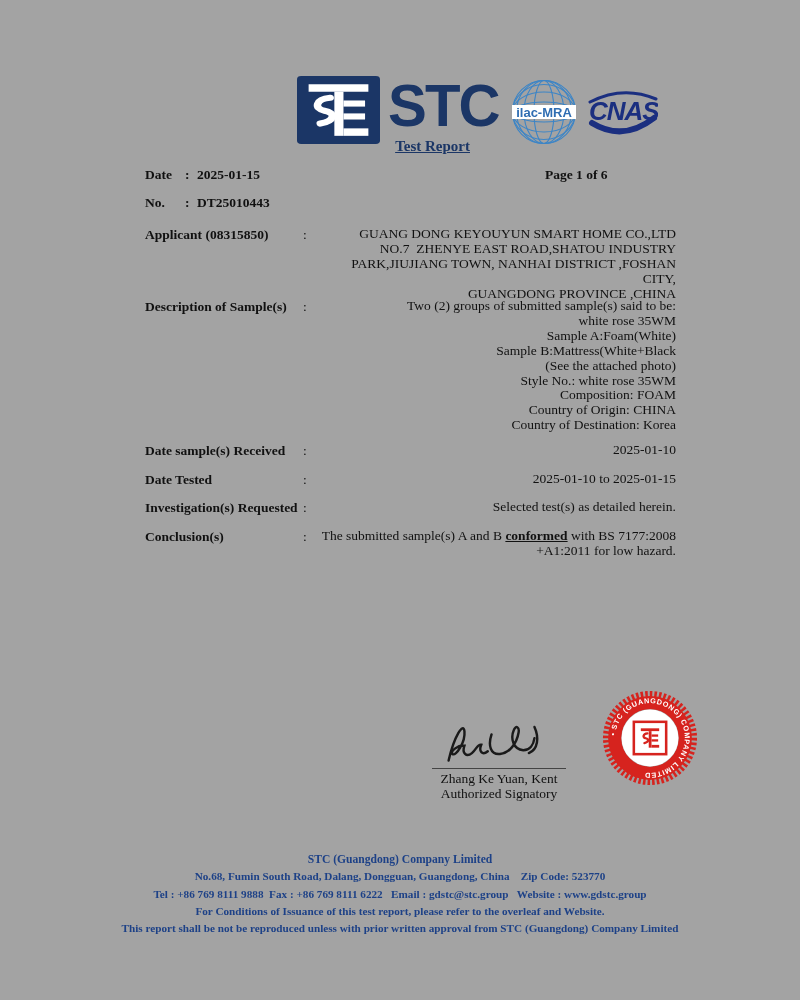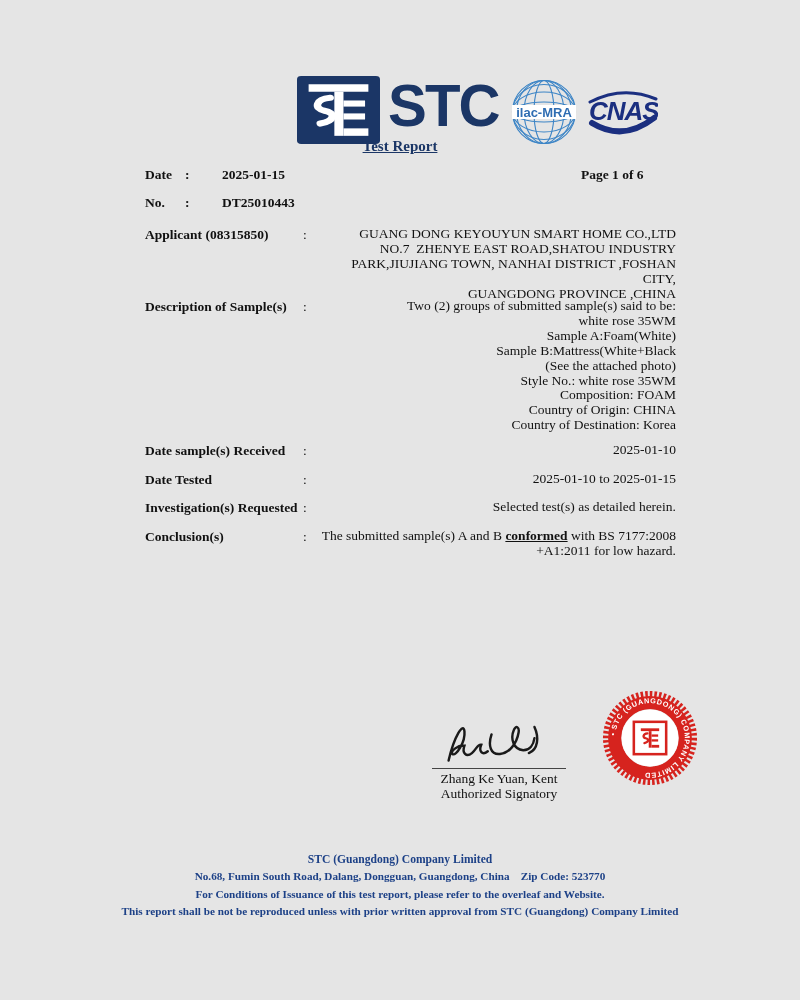--- a/index.html
+++ b/index.html
@@ -1,34 +1,34 @@
 <!DOCTYPE html>
 <html><head>
 <meta charset="utf-8">
 <style>
   html,body{margin:0;padding:0;background:#ffffff;}
-  .page{position:relative;width:800px;height:1000px;background:#e5e5e5;overflow:hidden;
+  .page{position:relative;width:800px;height:1000px;background:#a3a3a3;overflow:hidden;
         font-family:"Liberation Serif","DejaVu Serif",serif;color:#111;}
 
   
   .logo-square{position:absolute;left:297px;top:76px;width:83px;height:68px;}
   .wordmark{position:absolute;left:388px;top:72px;font-family:"Liberation Sans","DejaVu Sans",sans-serif;
             font-weight:900;font-size:60px;line-height:68px;color:#1b3666;letter-spacing:-2px;
             transform:scaleX(0.97);transform-origin:left center;}
   .ilac{position:absolute;left:511px;top:79px;width:66px;height:66px;}
   .cnas{position:absolute;left:588px;top:86px;width:70px;height:52px;}
-  .report-title{position:absolute;left:330px;top:138px;width:140px;text-align:center;
+  .report-title{position:absolute;left:330px;top:138px;width:140px;text-align:right;
                 font-size:15px;font-weight:bold;color:#1b3666;text-decoration:underline;}
 
   
   .mrow{position:absolute;left:145px;font-size:13.5px;}
   .mlabel{display:inline-block;width:40px;font-weight:bold;}
   .mcolon{display:inline-block;width:12px;font-weight:bold;}
-  .mvalue{font-weight:bold;margin-left:25px;}
-  .page-num{position:absolute;left:545px;top:167px;font-size:13.5px;font-weight:bold;margin-left:36px;}
+  .mvalue{font-weight:bold;}
+  .page-num{position:absolute;left:545px;top:167px;font-size:13.5px;font-weight:bold;}
 
   
   .frow{position:absolute;left:145px;width:540px;}
   .flabel{position:absolute;left:0;top:0;width:155px;font-weight:bold;font-size:13.5px;line-height:15px;}
   .fcolon{position:absolute;left:158px;top:0;font-size:13.5px;line-height:15px;}
   .fvalue{position:absolute;left:173px;top:0;width:358px;font-size:13.5px;line-height:14.9px;white-space:pre-line;text-align:right;}
   .emph{font-weight:bold;text-decoration:underline;}
 
   
   .stamp{position:absolute;left:601px;top:689px;width:98px;height:98px;}
@@ -182,17 +182,18 @@
       </g>
     </svg>
     <div class="sig-line"></div>
     <div class="sig-name">Zhang Ke Yuan, Kent</div>
     <div class="sig-title">Authorized Signatory</div>
   </div>
 
   <div class="footer">
     <div class="fl fl0">STC (Guangdong) Company Limited</div>
     <div class="fl">No.68, Fumin South Road, Dalang, Dongguan, Guangdong, China&nbsp;&nbsp;&nbsp;&nbsp;Zip Code: 523770</div>
+    <div class="fl">Tel : +86 769 8111 9888&nbsp;&nbsp;Fax : +86 769 8111 6222&nbsp;&nbsp;&nbsp;Email : gdstc@stc.group&nbsp;&nbsp;&nbsp;Website : www.gdstc.group</div>
     <div class="fl">For Conditions of Issuance of this test report, please refer to the overleaf and Website.</div>
     <div class="fl">This report shall be not be reproduced unless with prior written approval from STC (Guangdong) Company Limited</div>
   </div>
 
 </div>
 
 </body></html>

